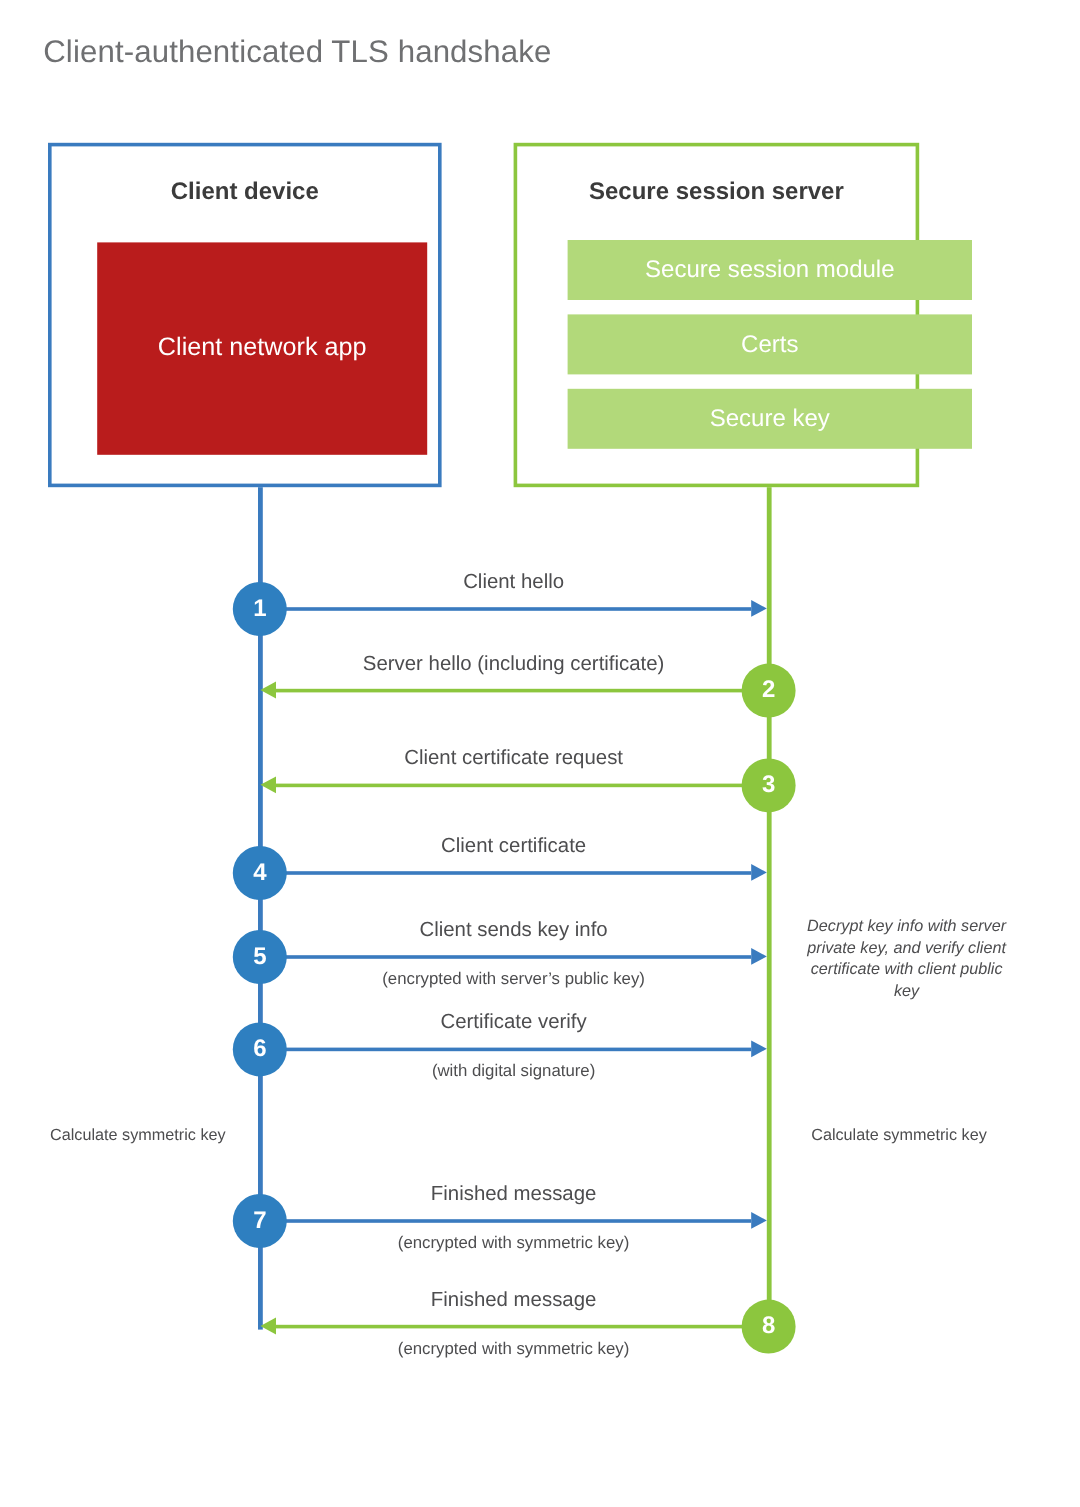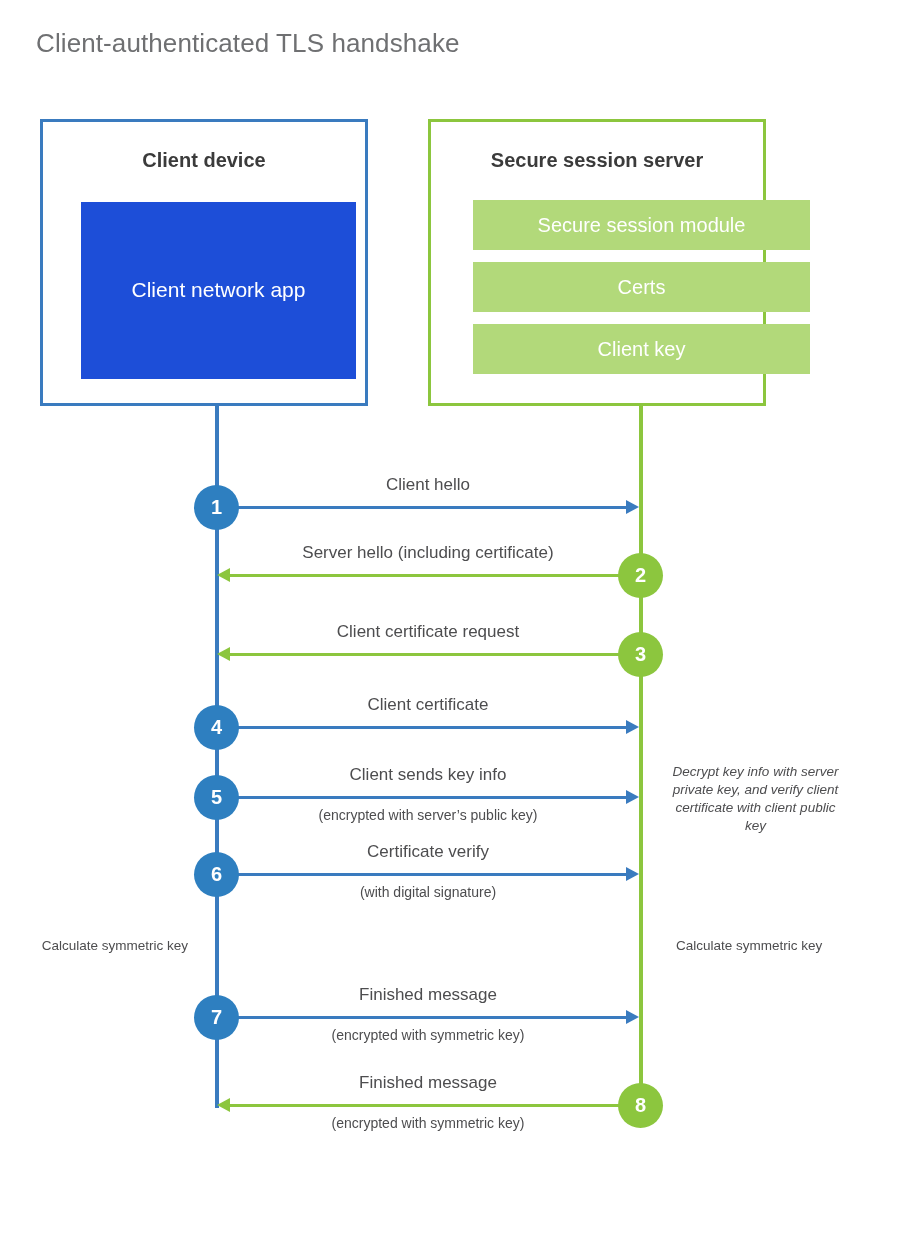--- a/index.html
+++ b/index.html
@@ -57,21 +57,21 @@
     font-size: 20px;
     font-weight: bold;
     color: #3b3b3b;
   }
   #client-app-rect {
     position: absolute;
     left: 38px;
     top: 80px;
     width: 275px;
     height: 177px;
-    background: #1d4ed8;
+    background: #b91c1c;
     color: #ffffff;
     font-size: 21px;
     display: flex;
     align-items: center;
     justify-content: center;
     text-align: center;
     line-height: 1.28;
     box-sizing: border-box;
     padding: 0 10px;
   }
@@ -208,21 +208,21 @@
 
   <div class="actor-box" id="client-box">
     <div class="actor-title">Client device</div>
     <div id="client-app-rect">Client network app</div>
   </div>
 
   <div class="actor-box" id="server-box">
     <div class="actor-title">Secure session server</div>
     <div class="server-bar" id="server-bar-0">Secure session module</div>
     <div class="server-bar" id="server-bar-1">Certs</div>
-    <div class="server-bar" id="server-bar-2">Client key</div>
+    <div class="server-bar" id="server-bar-2">Secure key</div>
   </div>
 
   <div class="lifeline" id="client-lifeline"></div>
   <div class="lifeline" id="server-lifeline"></div>
 
   <div class="msg-row" style="top:507px">
     <div class="msg-label">Client hello</div>
     <div class="msg-line blue" style="left:217px;width:409px"></div>
     <div class="msg-head right blue" style="left:626px"></div>
     <div class="step-circle blue">1</div>

